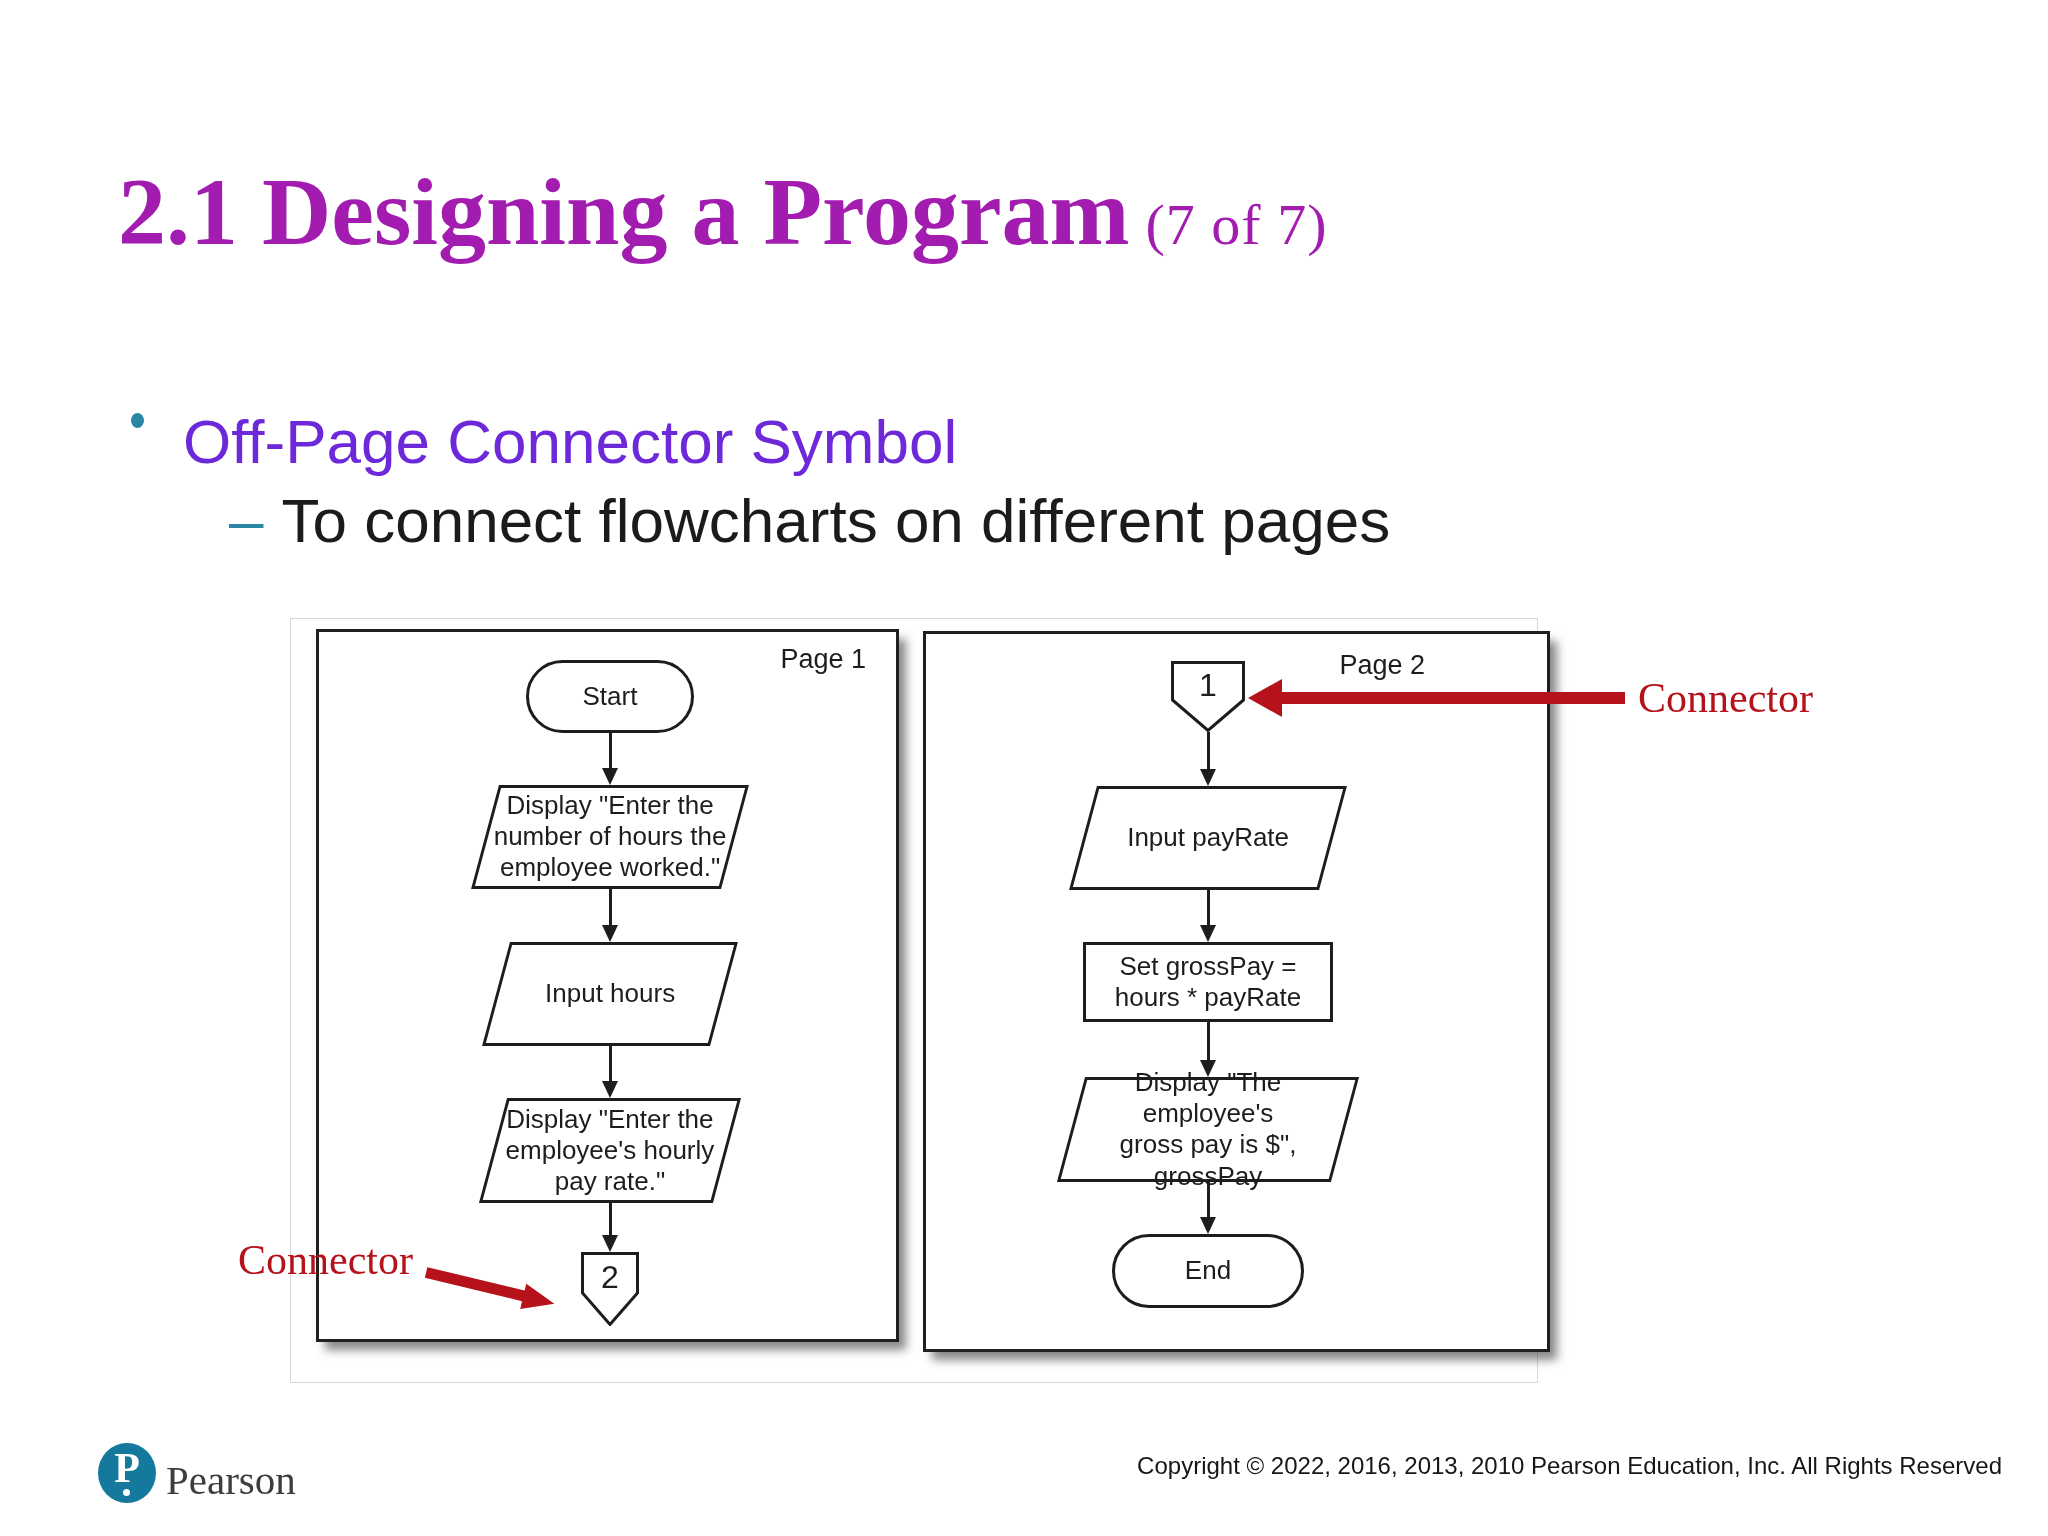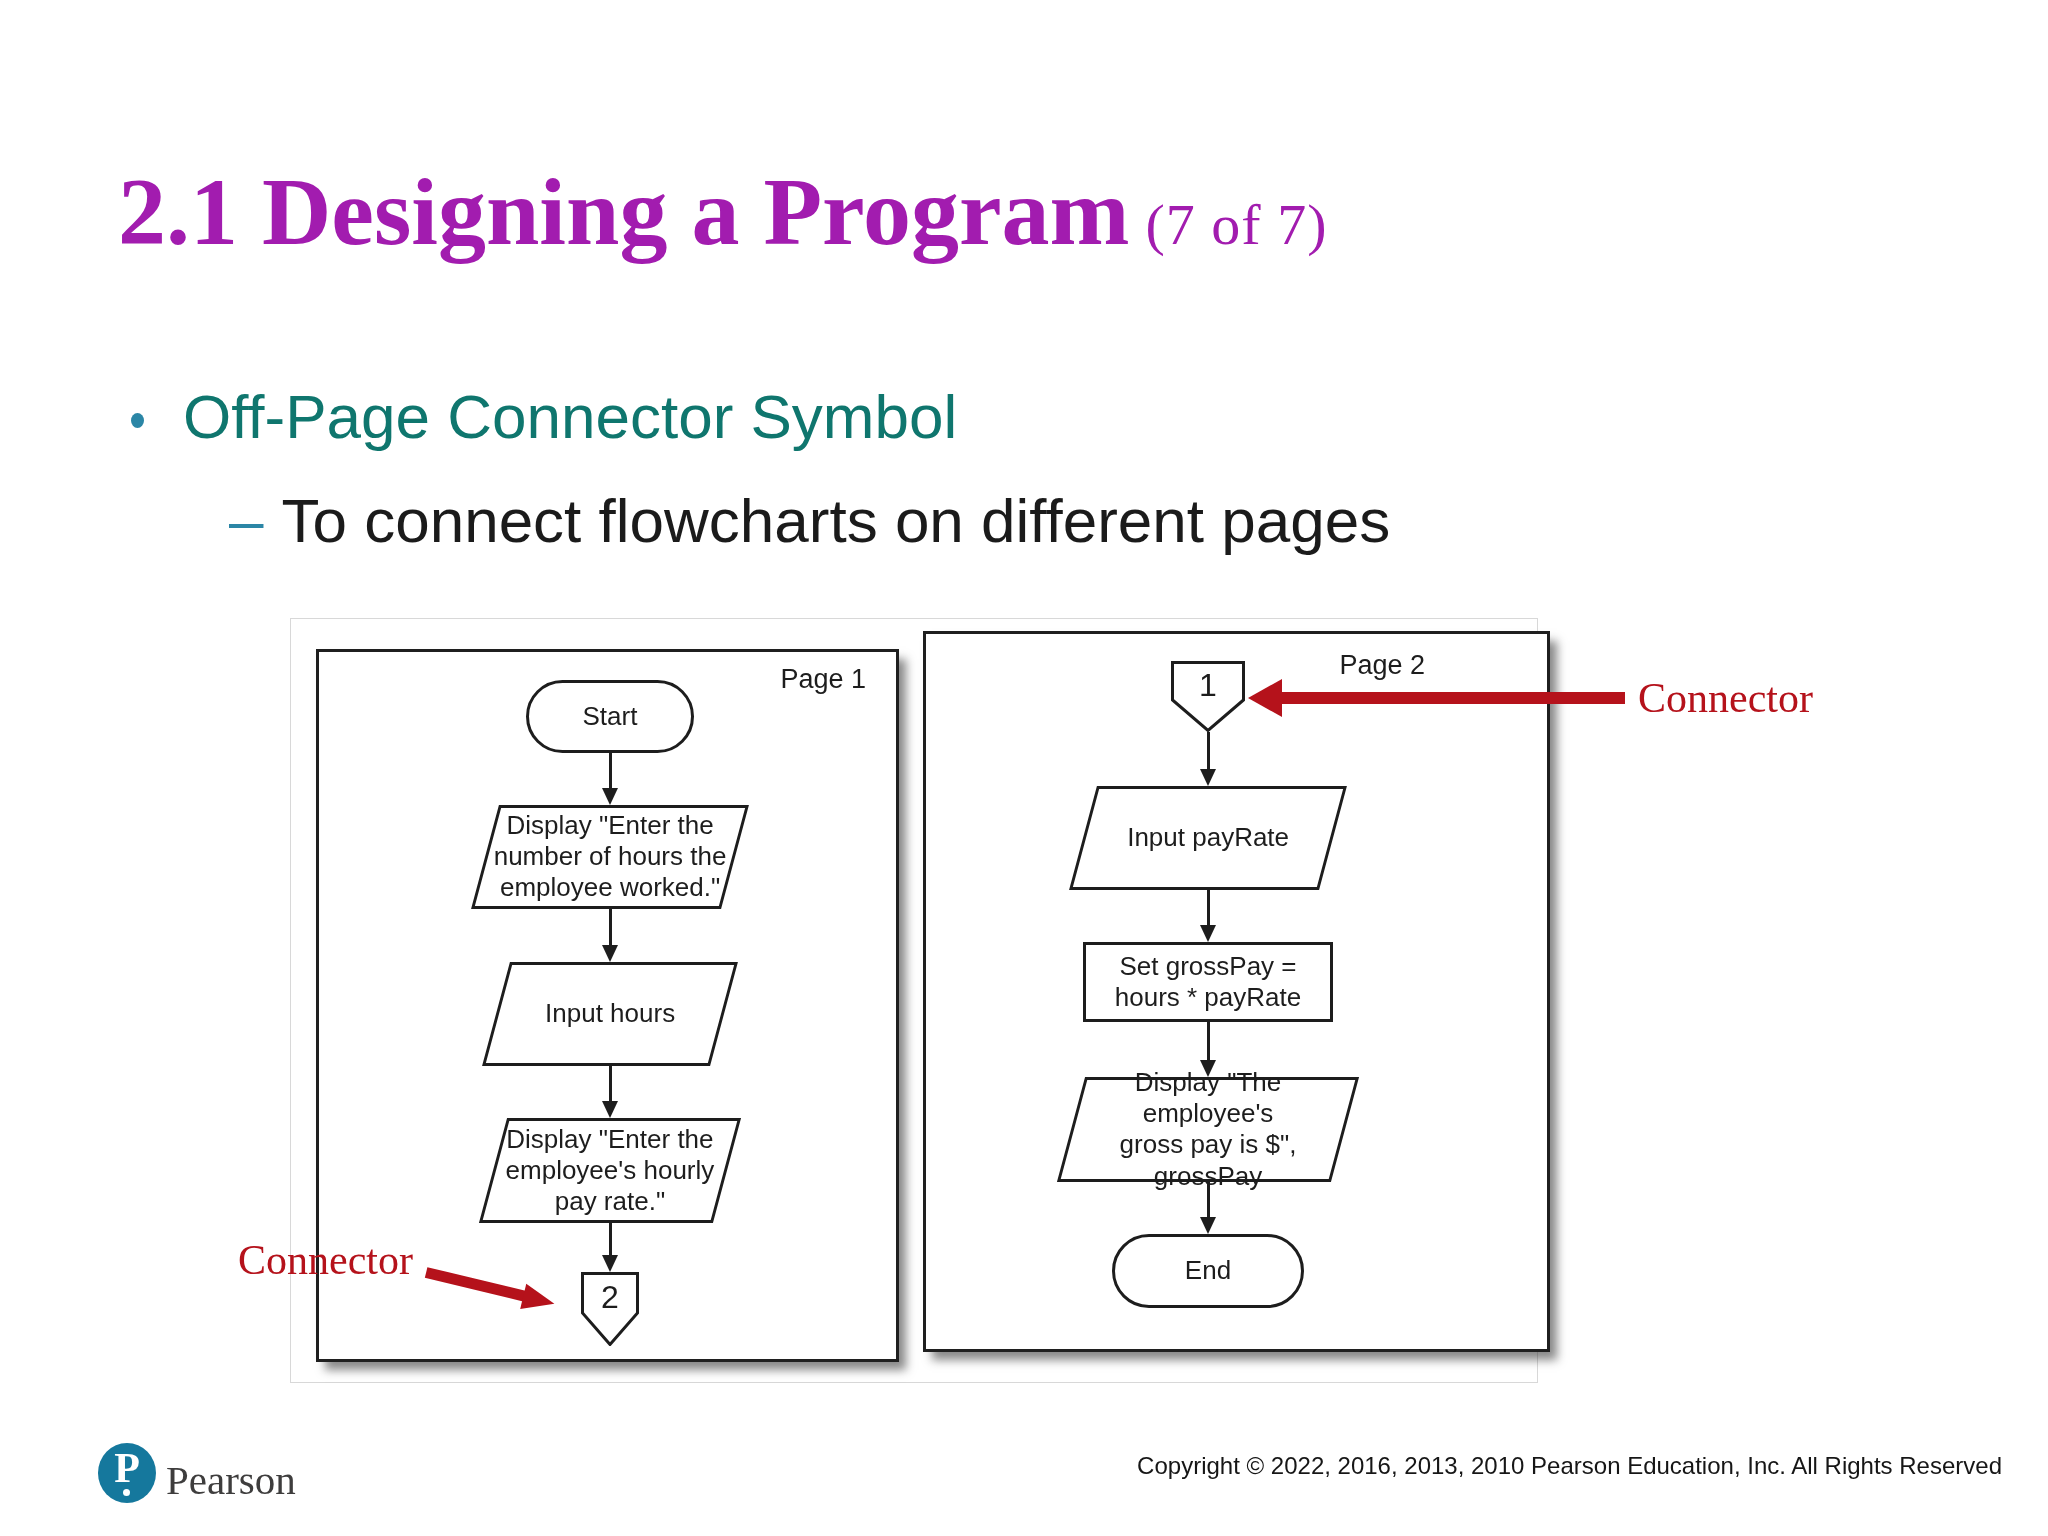--- a/index.html
+++ b/index.html
@@ -6,21 +6,21 @@
   body{font-family:"Liberation Sans",sans-serif;}
   #canvas{position:relative;width:2048px;height:1536px;background:#ffffff;overflow:hidden;}
 
   
   .title{position:absolute;left:118px;top:164px;font-family:"Liberation Serif",serif;
          font-weight:bold;font-size:96px;line-height:1;color:#a21caf;white-space:nowrap;}
   .title-suffix{font-weight:normal;font-size:58px;margin-left:16px;letter-spacing:1px;}
 
   
   .bullet-dot{position:absolute;left:131px;top:413px;width:13px;height:15px;border-radius:50%;background:#2b86a6;}
-  .bullet-main{position:absolute;left:183px;top:386px;font-size:62px;line-height:1;color:#0f766e;white-space:nowrap;}
+  .bullet-main{position:absolute;left:183px;top:411px;font-size:62px;line-height:1;color:#6d28d9;white-space:nowrap;}
   .sub-line{position:absolute;left:229px;top:490px;font-size:62px;line-height:1;color:#1b1b1b;white-space:nowrap;}
   .sub-dash{color:#2b86a6;margin-right:18px;}
 
   
   .figure{position:absolute;left:290px;top:618px;width:1246px;height:763px;border:1px solid #d8d8d8;background:#fff;}
   .panel{position:absolute;background:#fff;border:3px solid #1f1f1f;box-sizing:border-box;
          box-shadow:8px 9px 9px -1px rgba(40,40,40,0.55);}
   .panel1{left:315px;top:632px;width:583px;height:713px;}
   .panel2{left:922px;top:630px;width:627px;height:721px;}
   .page-label{position:absolute;font-size:27px;color:#1d1d1d;}
@@ -69,21 +69,21 @@
   </div>
 
   <span class="bullet-dot"></span>
   <div class="bullet-main">Off-Page Connector Symbol</div>
   <div class="sub-line">
     <span class="sub-dash">–</span><span>To connect flowcharts on different pages</span>
   </div>
 
   <div class="figure">
 
-    <div class="panel panel1" style="left:25px;top:30px;">
+    <div class="panel panel1" style="left:25px;top:10px;">
       <div class="page-label" style="right:30px;top:12px;">Page 1</div>
 
       <div class="node terminator" style="left:207px;top:28px;width:168px;height:73px;">
         <span>Start</span>
       </div>
 
       <div class="varrow" style="left:283px;top:101px;height:52px;"></div>
 
       <div class="node para" style="left:166px;top:153px;width:250px;height:104px;">
         <span>Display "Enter the

